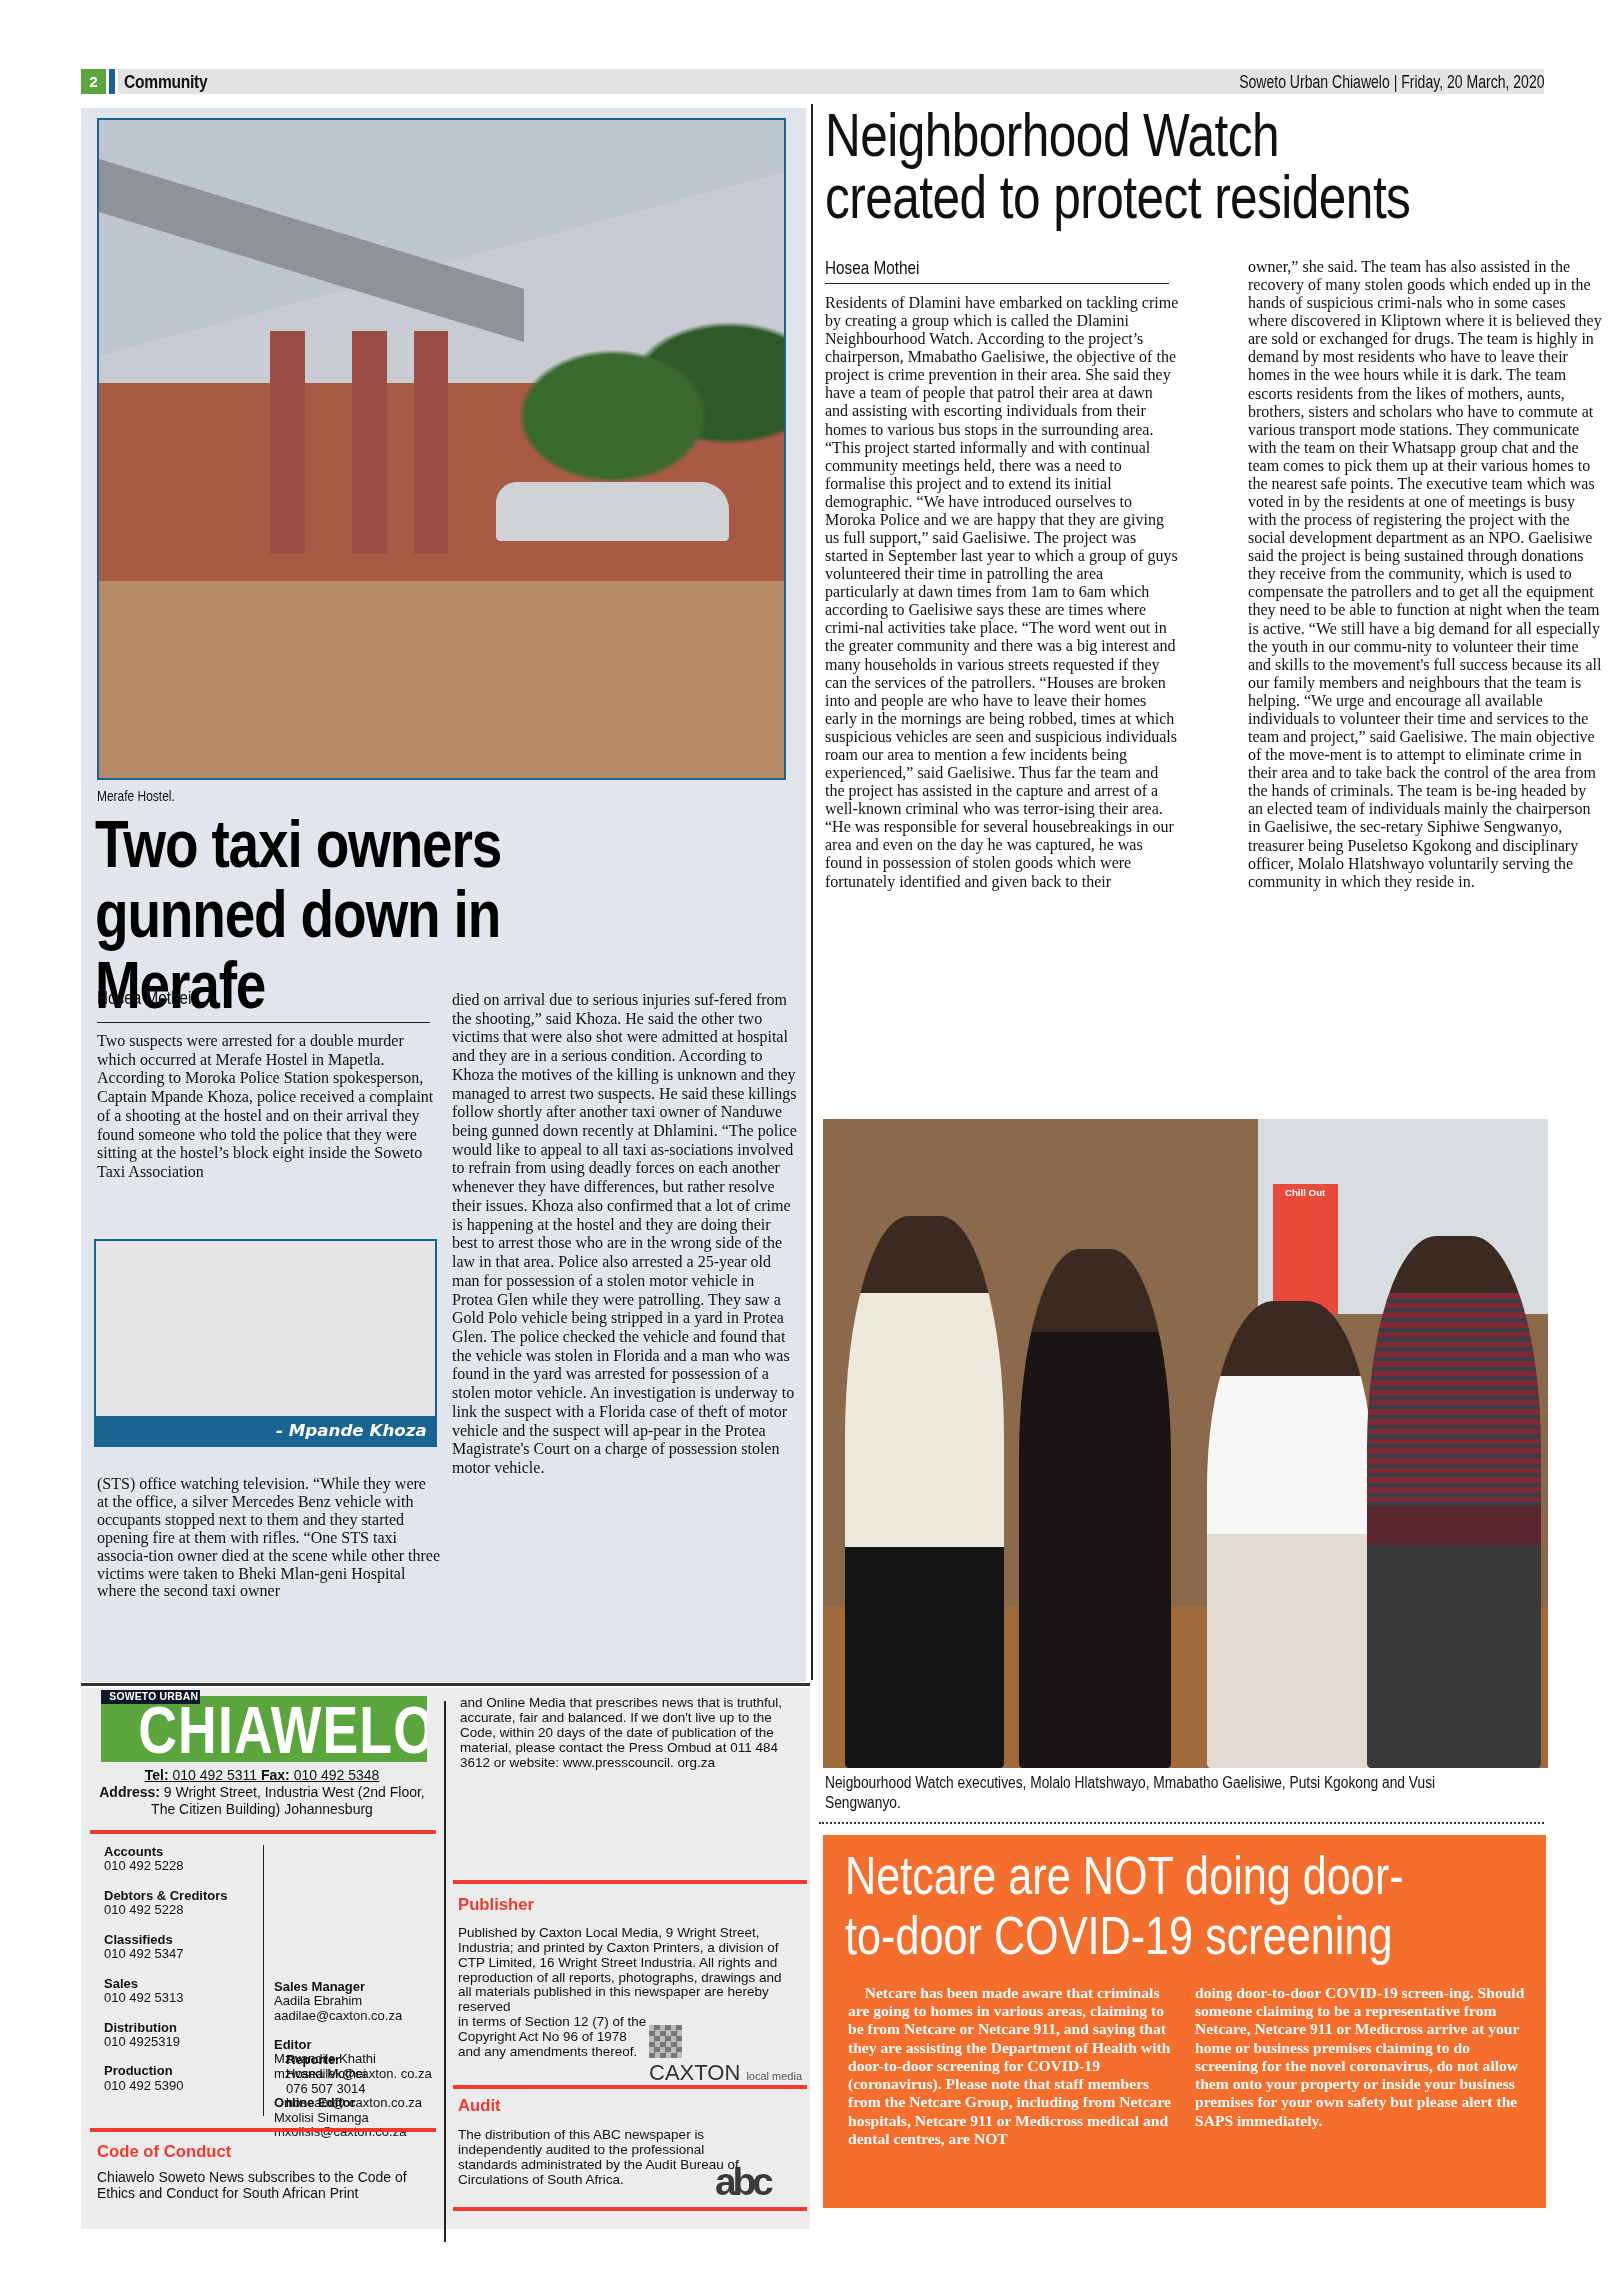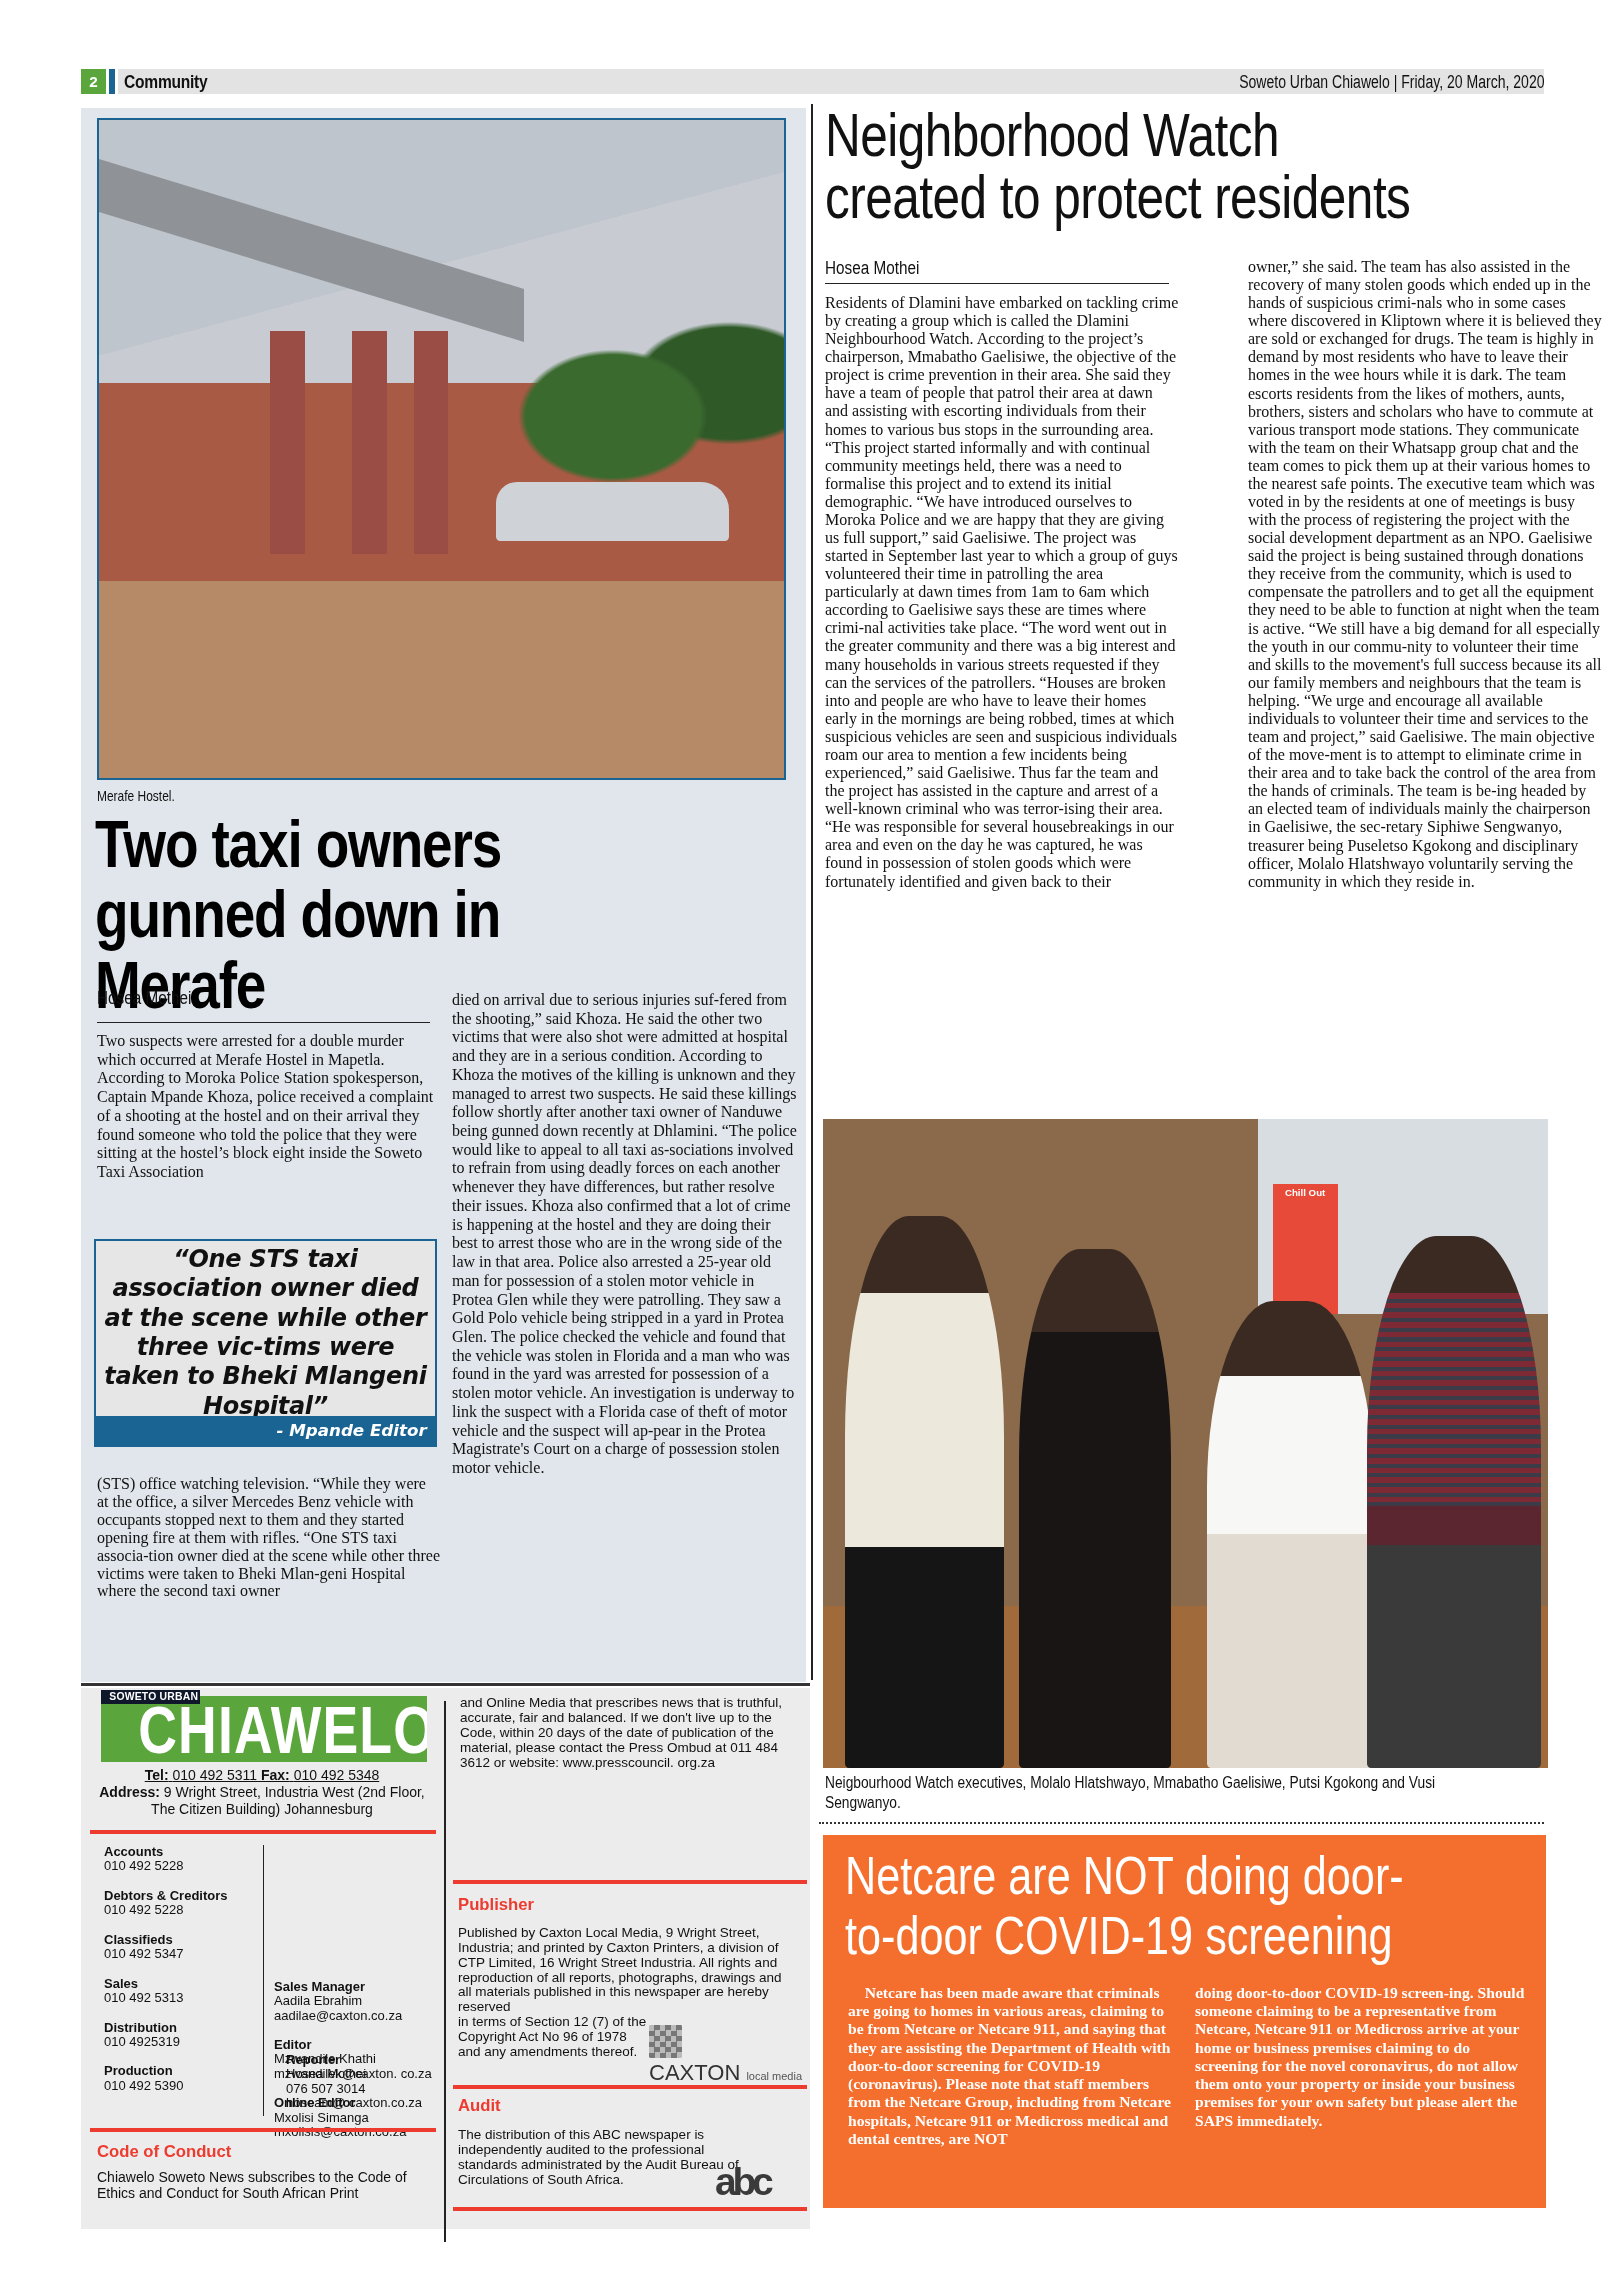--- a/index.html
+++ b/index.html
@@ -116,22 +116,21 @@
 <div class="abs headline1">
   <div>Two taxi owners</div>
   <div>gunned down in Merafe</div>
 </div>
 
 <div class="abs byline1">Hosea Mothei</div>
 <div class="abs byline-rule1"></div>
 <div class="abs body1a">Two suspects were arrested for a double murder which occurred at Merafe Hostel in Mapetla. According to Moroka Police Station spokesperson, Captain Mpande Khoza, police received a complaint of a shooting at the hostel and on their arrival they found someone who told the police that they were sitting at the hostel’s block eight inside the Soweto Taxi Association</div>
 
 <div class="abs pullquote">
-  <div class="qtext">“One STS taxi association owner died at the scene while other three vic-tims were taken to Bheki Mlangeni Hospital”</div>
-  <div class="qattr">- Mpande Editor</div>
+  <div class="qattr">- Mpande Khoza</div>
 </div>
 
 <div class="abs body1b">(STS) office watching television. “While they were at the office, a silver Mercedes Benz vehicle with occupants stopped next to them and they started opening fire at them with rifles. “One STS taxi associa-tion owner died at the scene while other three victims were taken to Bheki Mlan-geni Hospital where the second taxi owner</div>
 <div class="abs body1c">died on arrival due to serious injuries suf-fered from the shooting,” said Khoza. He said the other two victims that were also shot were admitted at hospital and they are in a serious condition. According to Khoza the motives of the killing is unknown and they managed to arrest two suspects. He said these killings follow shortly after another taxi owner of Nanduwe being gunned down recently at Dhlamini. “The police would like to appeal to all taxi as-sociations involved to refrain from using deadly forces on each another whenever they have differences, but rather resolve their issues. Khoza also confirmed that a lot of crime is happening at the hostel and they are doing their best to arrest those who are in the wrong side of the law in that area. Police also arrested a 25-year old man for possession of a stolen motor vehicle in Protea Glen while they were patrolling. They saw a Gold Polo vehicle being stripped in a yard in Protea Glen. The police checked the vehicle and found that the vehicle was stolen in Florida and a man who was found in the yard was arrested for possession of a stolen motor vehicle. An investigation is underway to link the suspect with a Florida case of theft of motor vehicle and the suspect will ap-pear in the Protea Magistrate's Court on a charge of possession stolen motor vehicle.</div>
 
 <div class="abs headline2">
   <div>Neighborhood Watch</div>
   <div>created to protect residents</div>
 </div>
 <div class="abs byline2">Hosea Mothei</div>

